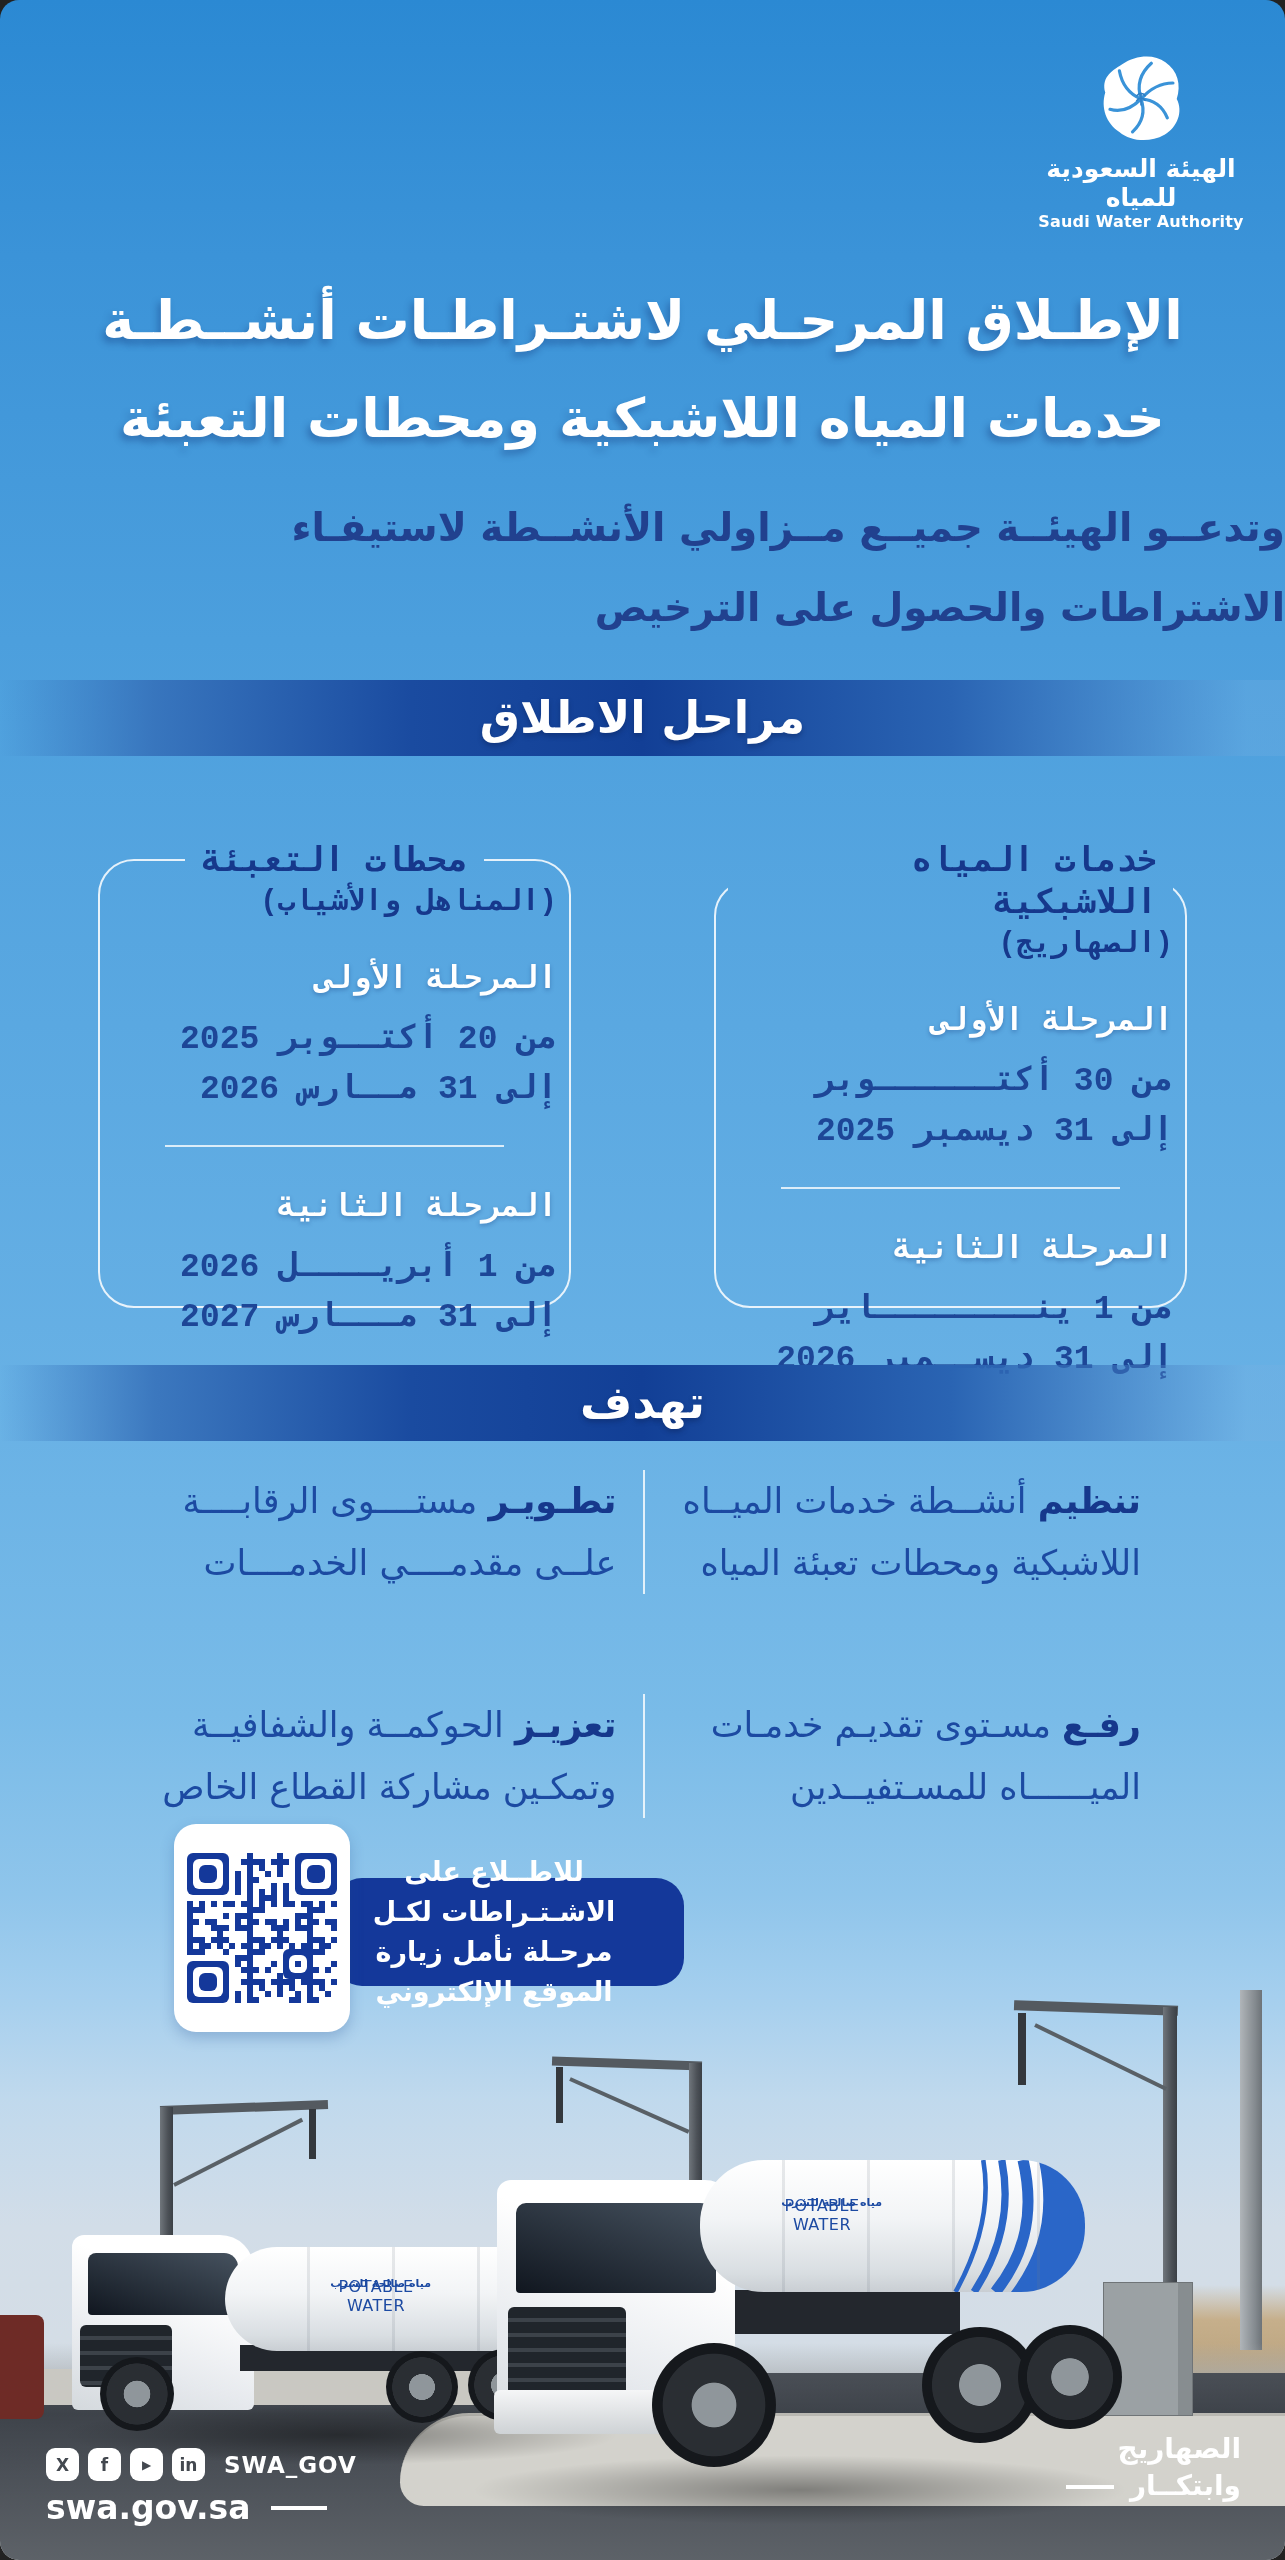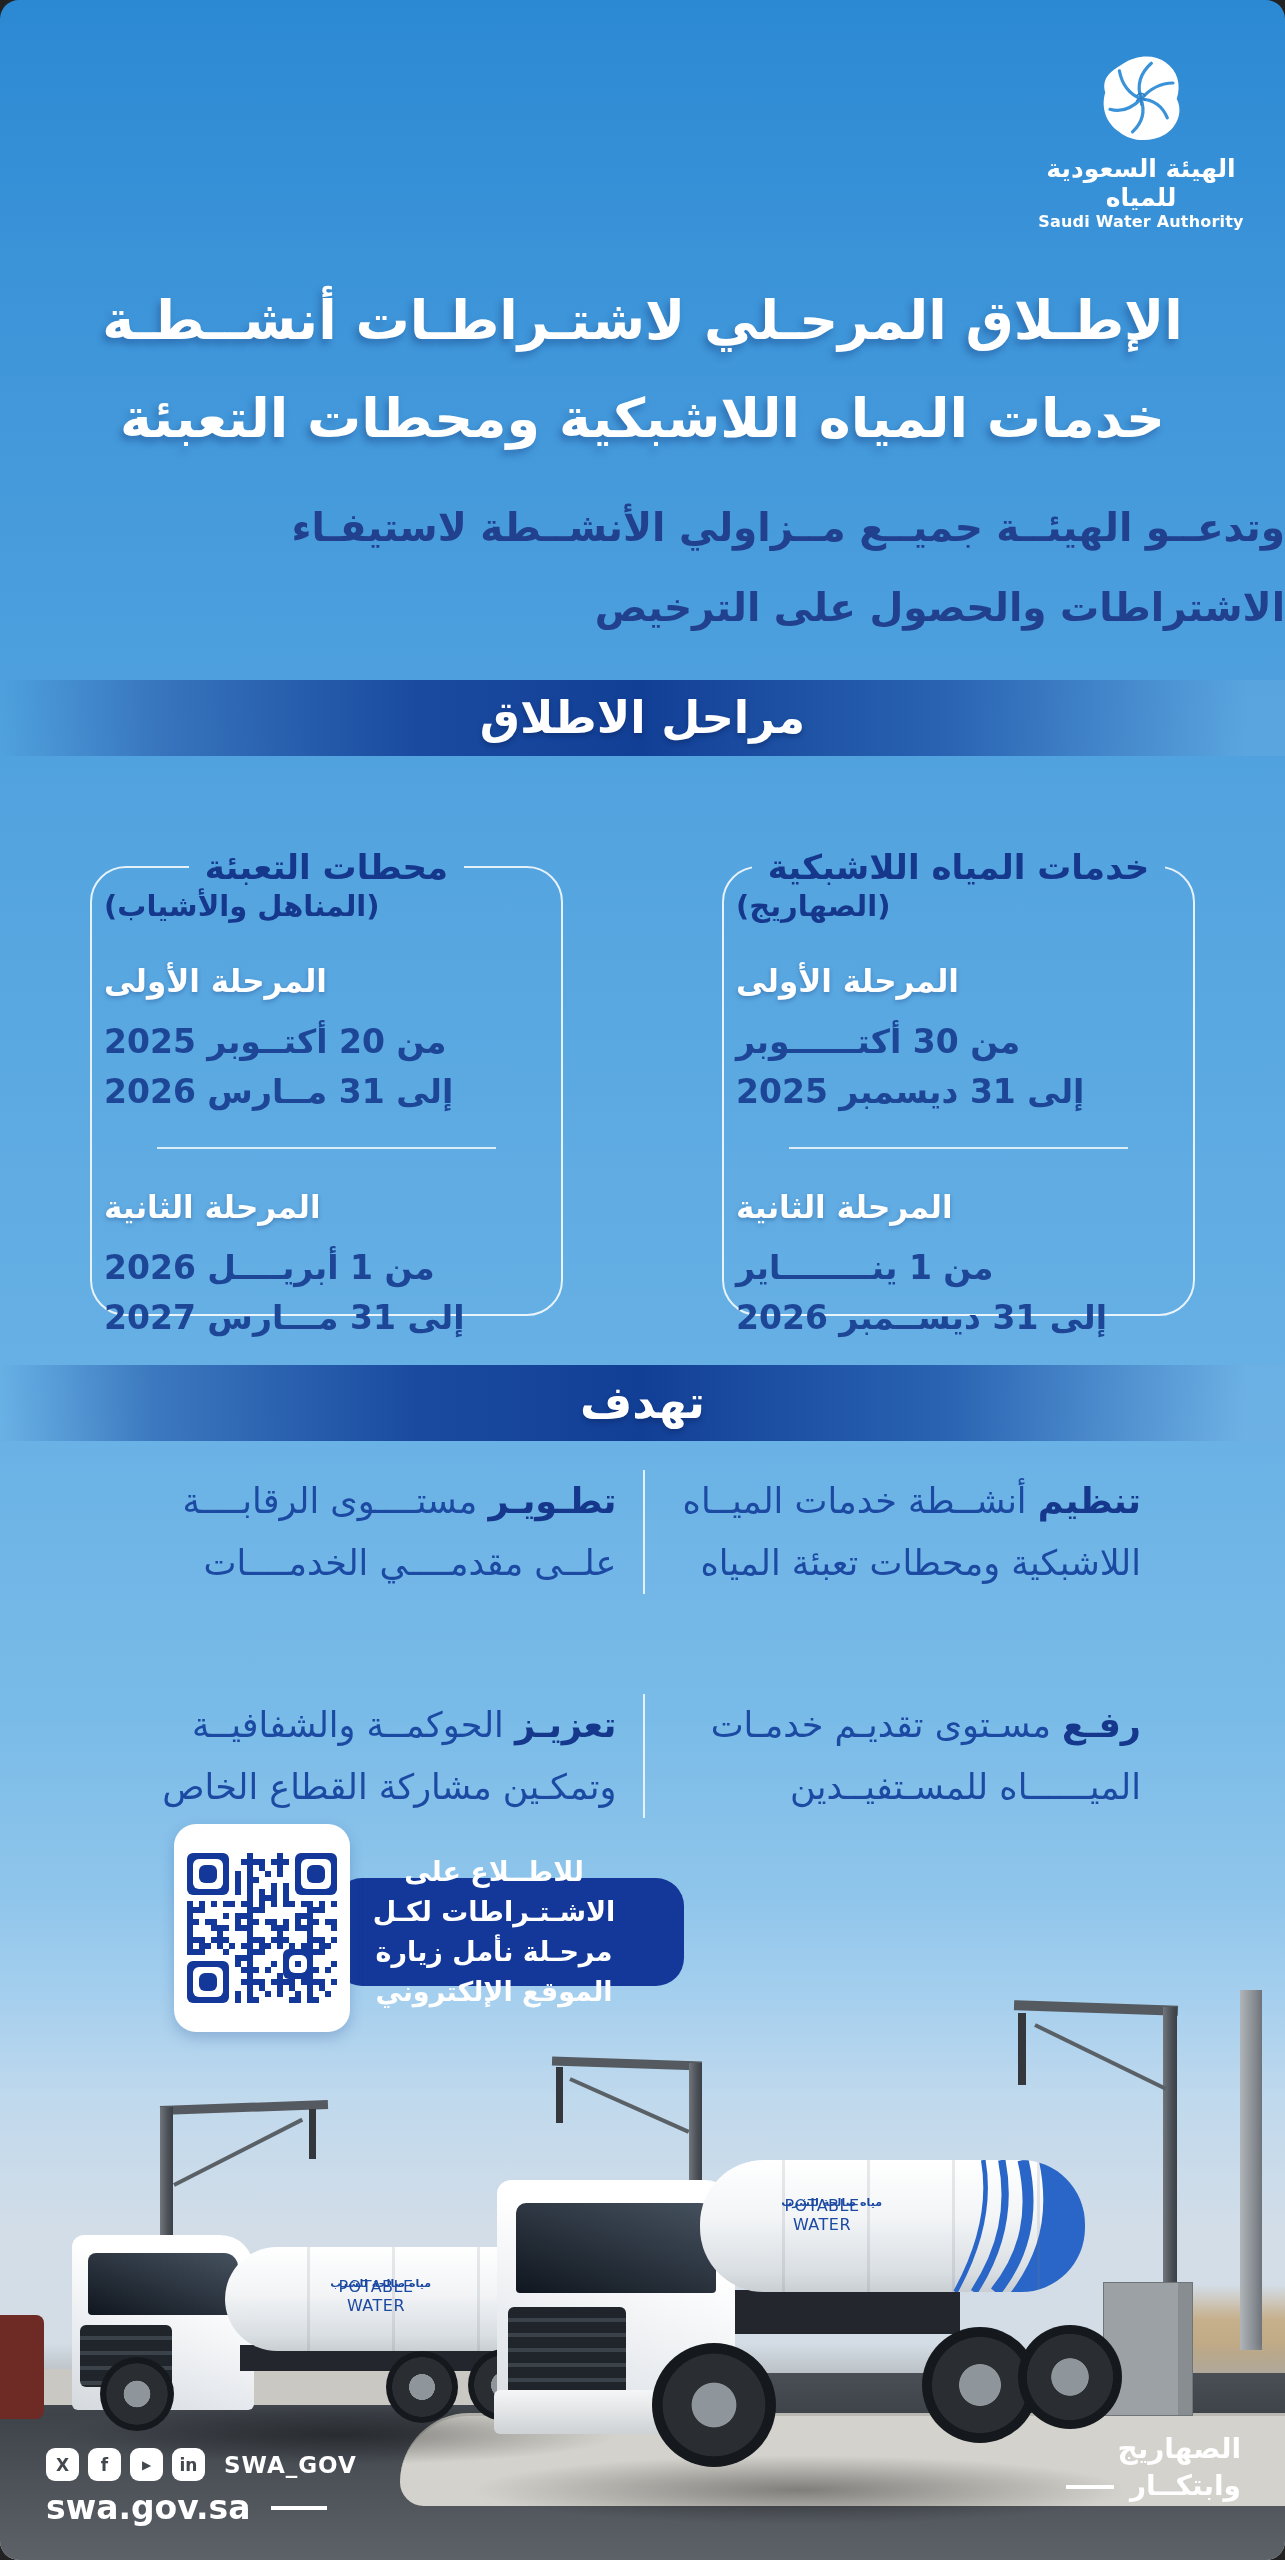--- a/index.html
+++ b/index.html
@@ -27,22 +27,22 @@
   .banner{position:absolute;left:0;right:0;height:76px;line-height:76px;text-align:center;
     color:#fff;font-size:45px;font-weight:bold;
     background:linear-gradient(90deg,
       rgba(121,176,226,0) 0%, rgba(52,110,184,.85) 12%, #1a4ba0 32%,
       #123f96 50%, #2a64b3 74%, rgba(121,176,226,.25) 97%);
     text-shadow:0 3px 5px rgba(10,35,90,.45);}
   #banner-phases{top:680px;}
   #banner-goals{top:1365px;}
   
   .cards{position:absolute;top:835px;left:0;right:0;display:flex;justify-content:center;gap:135px;}
-  fieldset.card{width:445px;height:465px;margin:12px;padding:0 12px;
-    border:2.5px solid rgba(255,255,255,.85);border-radius:36px;text-align:left;}
+  fieldset.card{width:445px;height:465px;margin:4px;padding:0 12px;
+    border:2.5px solid rgba(255,255,255,.85);border-radius:36px;text-align:right;font-family:Liberation Mono, monospace;}
   fieldset.card legend{margin:0 auto;padding:0 16px;font-size:34px;font-weight:bold;color:#16388c;}
   .card-sub{font-size:29px;font-weight:bold;color:#16388c;margin-top:2px;}
   .phase-label{font-size:31px;font-weight:bold;color:#fff;margin-top:40px;
     text-shadow:0 2px 4px rgba(20,55,120,.35);}
   .phase-dates{font-size:33px;font-weight:bold;color:#1d4697;line-height:50px;margin-top:18px;}
   .card-divider{width:76%;height:2px;background:rgba(255,255,255,.78);margin:30px auto 0;}
   
   .goals{position:absolute;top:1470px;left:118px;right:118px;}
   .goals-row{display:flex;}
   .goals-row + .goals-row{margin-top:100px;}

